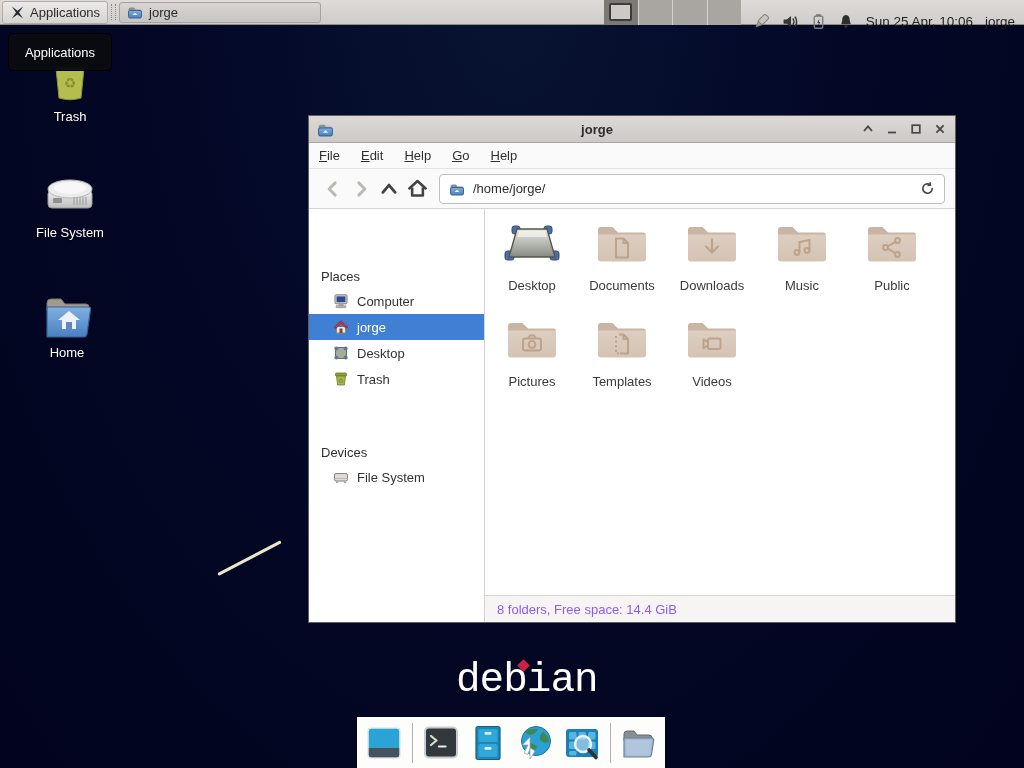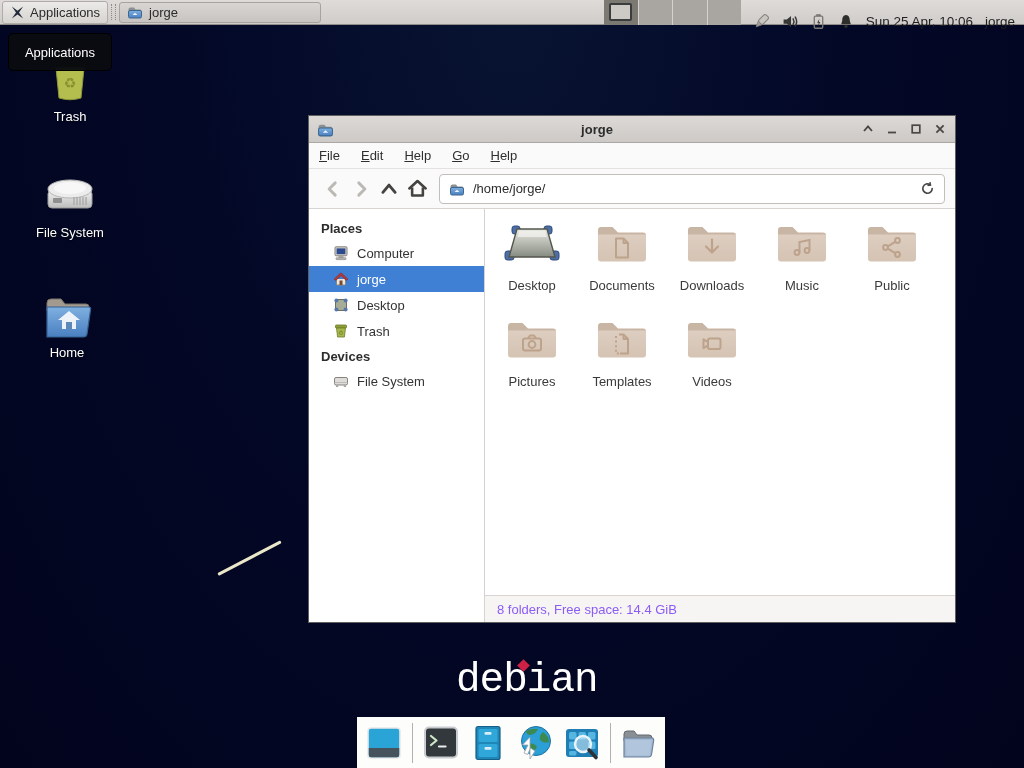--- a/index.html
+++ b/index.html
@@ -119,21 +119,21 @@
     border:1px solid #c2bfbb; border-radius:4px;
     display:flex; align-items:center; gap:8px; padding:0 9px;
   }
   .path-input {
     flex:1; border:none; outline:none; font:13px "Liberation Sans","DejaVu Sans",sans-serif;
     color:#2c2c2c; background:transparent;
   }
 
   .win-body { flex:1; display:flex; min-height:0; }
   .sidebar { width:176px; flex:none; border-right:1px solid #d5d2cf; background:#fff; padding-top:7px; }
-  .sb-header { font-weight:bold; color:#2d2d2d; padding:5px 12px 4px; }
+  .sb-header { font-weight:normal; color:#2d2d2d; padding:5px 12px 4px;margin-top:48px; }
   .sb-row { height:26px; display:flex; align-items:center; gap:8px; padding-left:24px; color:#333; }
   .sb-row.selected { background:#3f7fd4; color:#fff; }
 
   .main-col { flex:1; display:flex; flex-direction:column; min-width:0; }
   .files {
     flex:1; display:flex; flex-wrap:wrap; align-content:flex-start;
     padding:12px 0 0 2px; overflow:hidden;
   }
   .file { width:90px; height:96px; display:flex; flex-direction:column; align-items:center; }
   .file .flbl { margin-top:13px; color:#3a3a38; }

